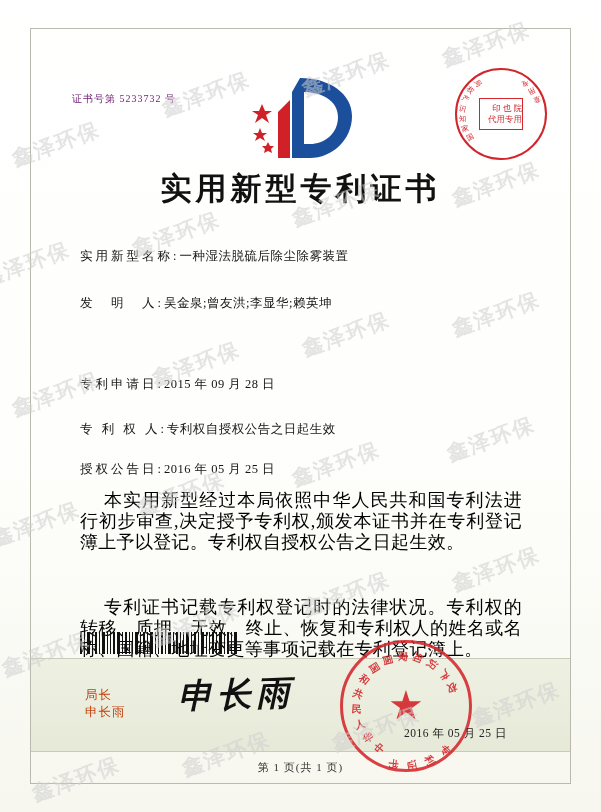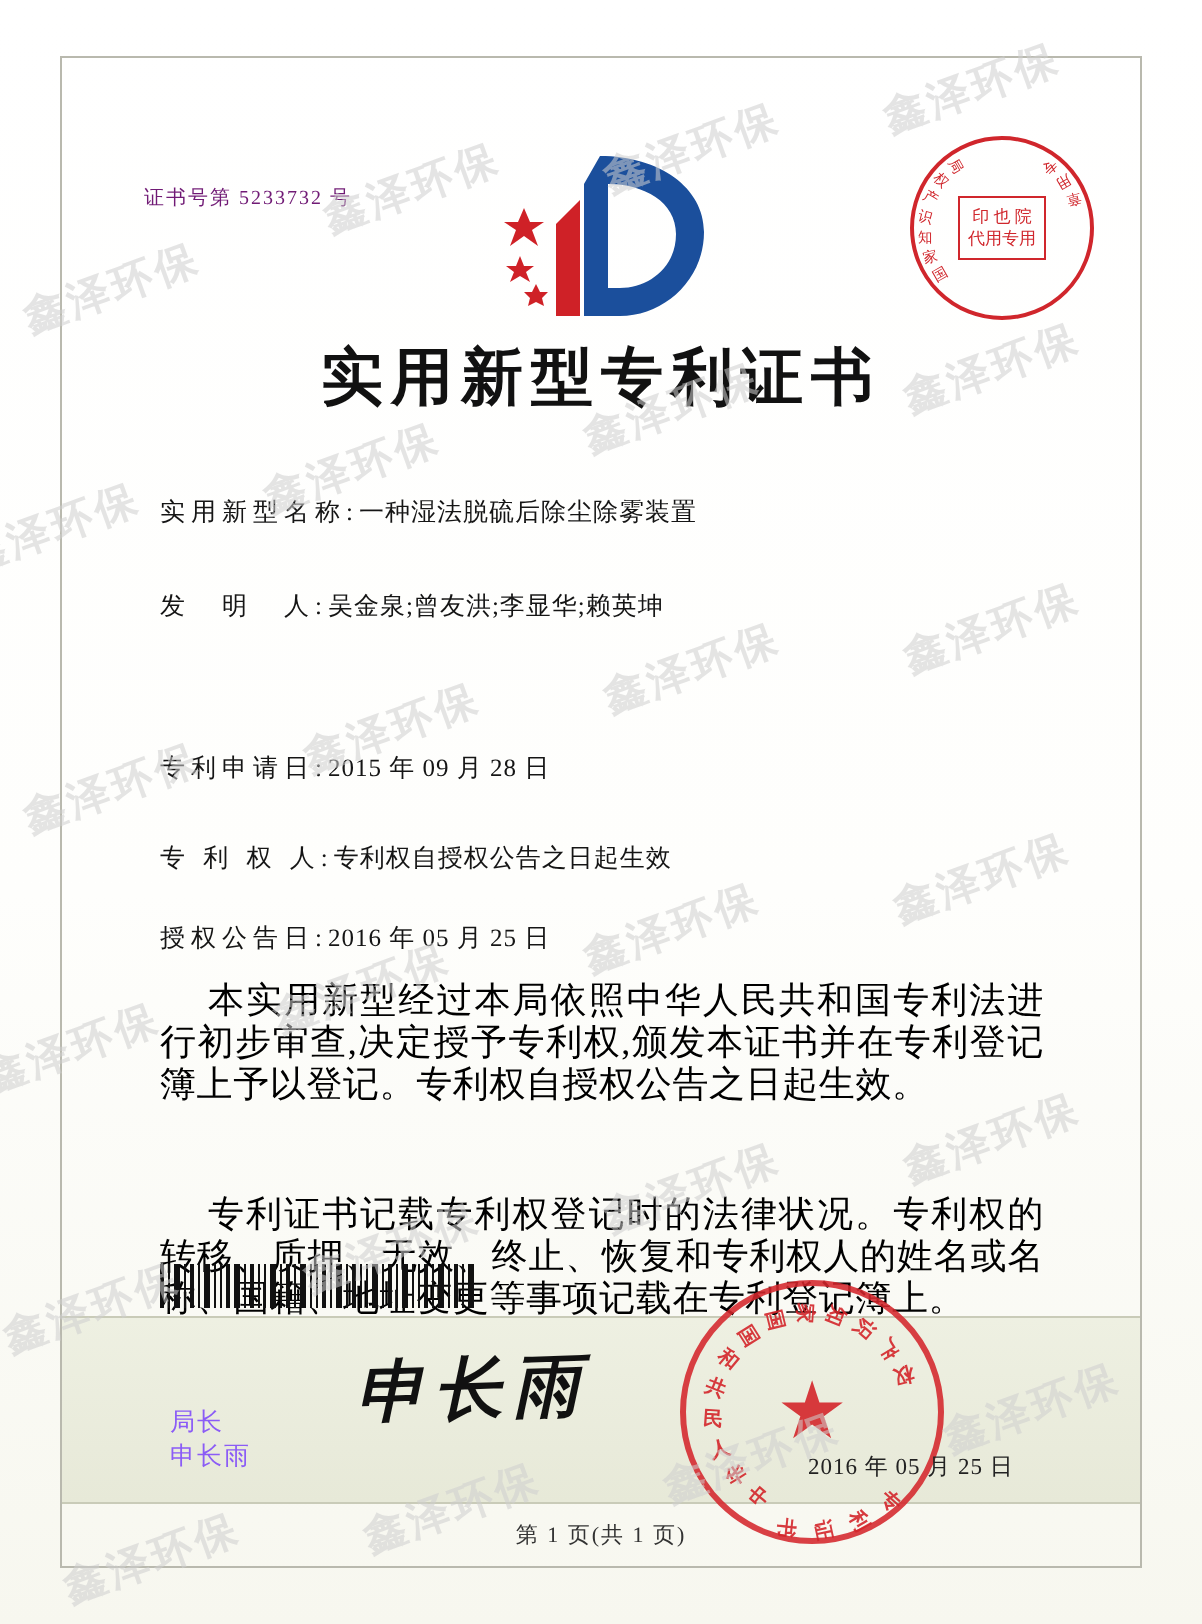--- a/index.html
+++ b/index.html
@@ -87,21 +87,21 @@
   }
   .seal-top .inner-box {
     position: absolute;
     left: 24px; top: 30px;
     width: 44px; height: 32px;
     border: 1px solid #d0262c;
     box-sizing: border-box;
     color: #d0262c;
     font-size: 8.5px;
     line-height: 11px;
-    text-align: center;
+    text-align: right;
     padding-top: 4px;
   }
   .seal-top .arc-text {
     position: absolute;
     left: 0; top: 0;
     width: 92px; height: 92px;
   }
   .seal-top .arc-text span {
     position: absolute;
     left: 50%; top: 50%;
@@ -151,24 +151,23 @@
     left: 31px; top: 658px;
     width: 539px; height: 92px;
     background: linear-gradient(180deg,#eef0e2 0%, #e7e9d8 100%);
     border-top: 1px solid #c9cbb8;
     border-bottom: 1px solid #c9cbb8;
   }
   .director {
     position: absolute;
     left: 85px; top: 687px;
     font-size: 12.5px;
-    color: #8b5cf6;
+    color: #c2410c;
     line-height: 17px;
     letter-spacing: 1px;
-    margin-top: 16px;
   }
   .signature {
     position: absolute;
     left: 178px; top: 672px;
     font-size: 34px;
     color: #111;
     font-family: "DejaVu Serif", serif;
     font-style: italic;
     font-weight: bold;
     letter-spacing: 5px;

